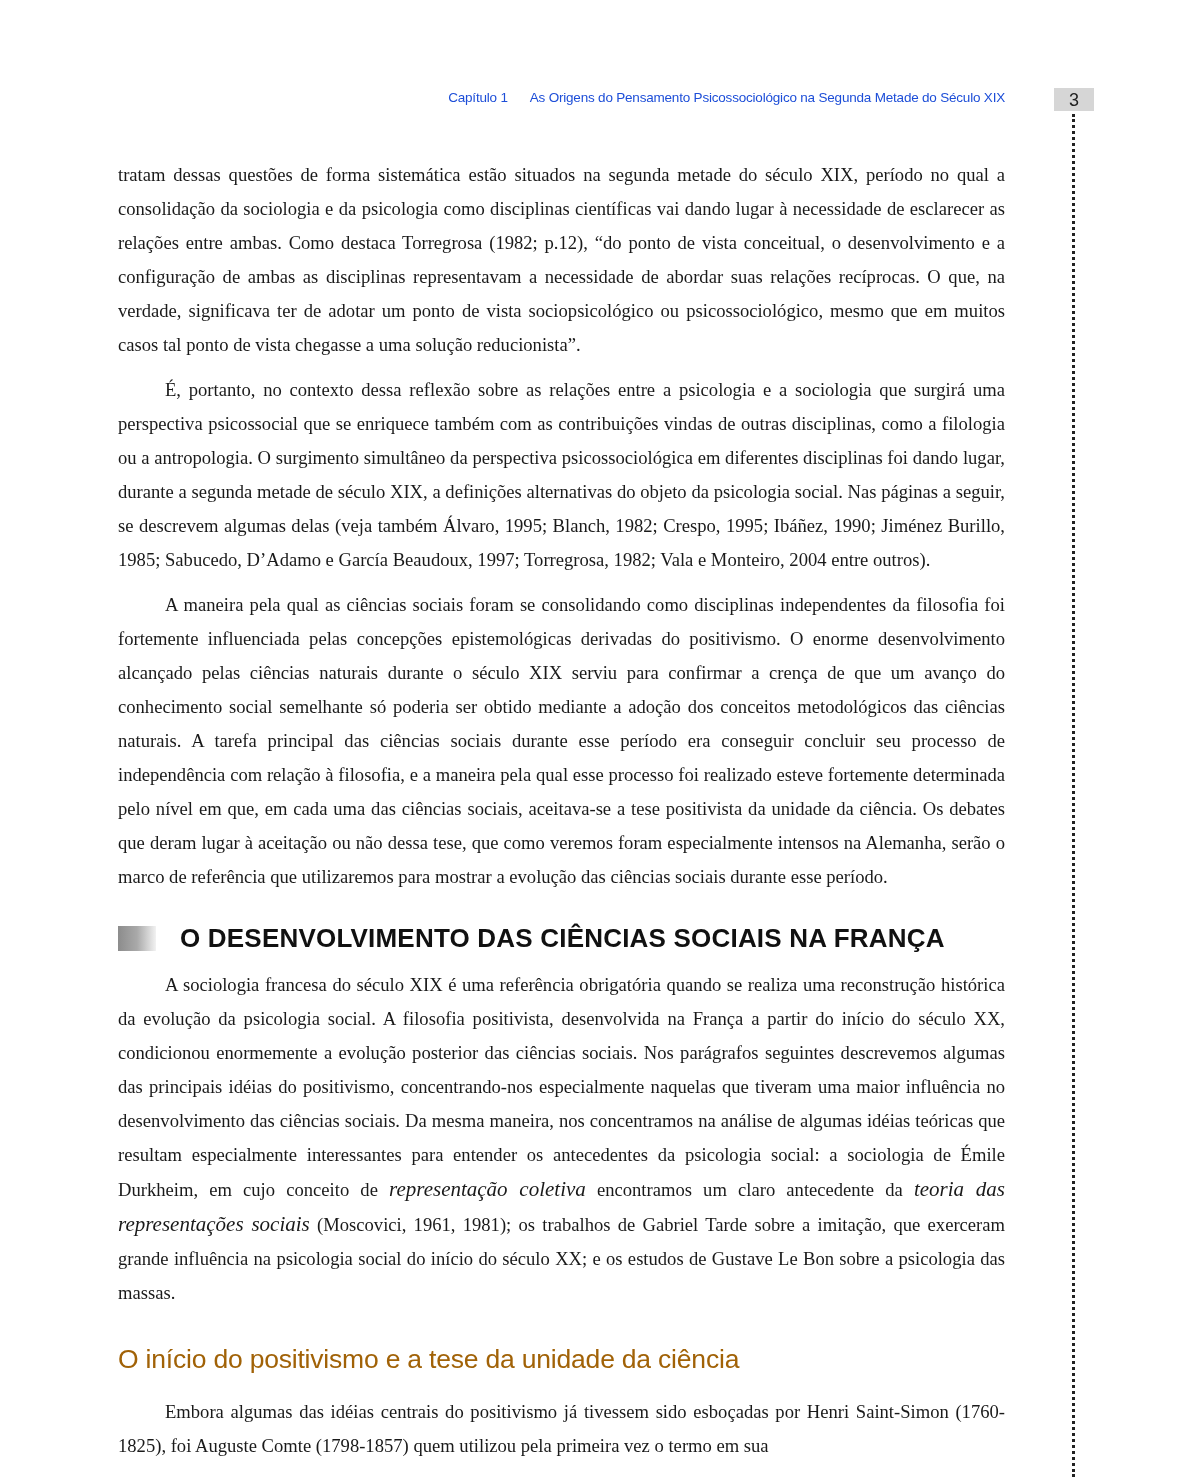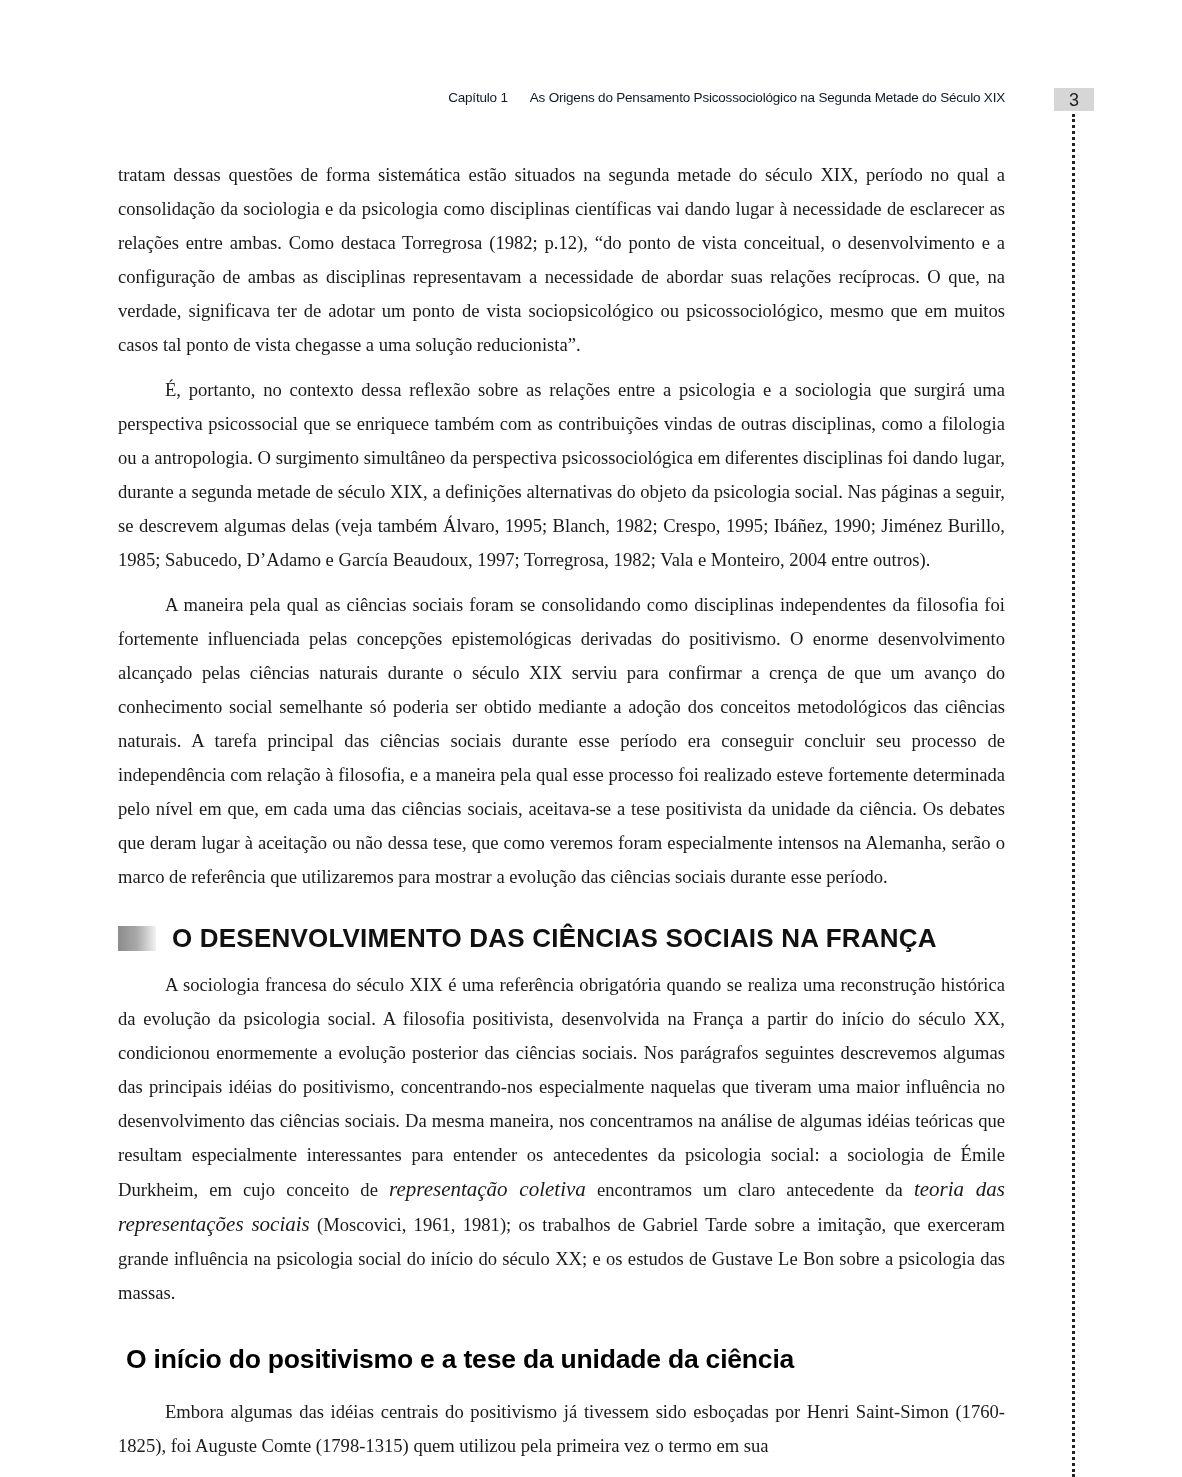--- a/index.html
+++ b/index.html
@@ -3,21 +3,21 @@
 <meta charset="utf-8">
 <style>
   html, body { margin: 0; padding: 0; background: #ffffff; }
   body {
     width: 1182px; height: 1477px; position: relative; overflow: hidden;
     font-family: "Liberation Serif", "DejaVu Serif", serif; color: #1a1a1a;
   }
   .running-head {
     position: absolute; top: 90px; left: 380px; width: 625px;
     text-align: right; font-family: "Liberation Sans", "DejaVu Sans", sans-serif;
-    font-size: 13.5px; color: #0f172a; letter-spacing: -0.2px; white-space: nowrap;
+    font-size: 13.5px; color: #1d4ed8; letter-spacing: -0.2px; white-space: nowrap;
   }
   .running-head .chap { margin-right: 22px; }
   .page-tab {
     position: absolute; top: 88px; left: 1054px; width: 40px; height: 23px;
     background: #d6d6d6; text-align: center;
     font-family: "Liberation Sans", "DejaVu Sans", sans-serif; font-size: 18px;
     line-height: 24px; color: #222;
   }
   .dotted-rule {
     position: absolute; top: 114px; left: 1072px; width: 0; height: 1363px;
@@ -33,26 +33,26 @@
   p.indent { text-indent: 47px; }
   p em { font-style: italic; font-size: 21px; }
   .section-heading {
     display: flex; align-items: center; margin: 26px 0 12px 0; height: 36px;
   }
   .grad-block {
     width: 38px; height: 25px; margin-right: 8px;
     background: linear-gradient(to right, #8c8c8c 0%, #a9a9a9 50%, #f2f2f2 100%);
   }
   .section-heading h2 {
-    margin: 8px; font-family: "Liberation Sans", "DejaVu Sans", sans-serif;
+    margin: 16px; font-family: "Liberation Sans", "DejaVu Sans", sans-serif;
     font-weight: bold; font-size: 26px; letter-spacing: 0.2px; color: #111;
   }
   .subsection-heading {
-    margin: 34px 0 20px 8px; font-family: "Liberation Sans", "DejaVu Sans", sans-serif;
-    font-weight: bold; font-size: 26.5px; color: #000000; letter-spacing: -0.2px;
+    margin: 34px 0 20px 0; font-family: "Liberation Sans", "DejaVu Sans", sans-serif;
+    font-weight: normal; font-size: 26.5px; color: #a16207; letter-spacing: -0.2px;
   }
 </style>
 </head>
 <body>
 
 <div class="running-head">
   <span class="chap">Capítulo 1</span><span>As Origens do Pensamento Psicossociológico na Segunda Metade do Século XIX</span>
 </div>
 <div class="page-tab">3</div>
 <div class="dotted-rule"></div>
@@ -64,14 +64,14 @@
 
   <div class="section-heading">
     <div class="grad-block"></div>
     <h2>O DESENVOLVIMENTO DAS CIÊNCIAS SOCIAIS NA FRANÇA</h2>
   </div>
 
   <p class="indent"><span>A sociologia francesa do século XIX é uma referência obrigatória quando se realiza uma reconstrução histórica da evolução da psicologia social. A filosofia positivista, desenvolvida na França a partir do início do século XX, condicionou enormemente a evolução posterior das ciências sociais. Nos parágrafos seguintes descrevemos algumas das principais idéias do positivismo, concentrando-nos especialmente naquelas que tiveram uma maior influência no desenvolvimento das ciências sociais. Da mesma maneira, nos concentramos na análise de algumas idéias teóricas que resultam especialmente interessantes para entender os antecedentes da psicologia social: a sociologia de Émile Durkheim, em cujo conceito de </span><em>representação coletiva</em><span> encontramos um claro antecedente da </span><em>teoria das representações sociais</em><span> (Moscovici, 1961, 1981); os trabalhos de Gabriel Tarde sobre a imitação, que exerceram grande influência na psicologia social do início do século XX; e os estudos de Gustave Le Bon sobre a psicologia das massas.</span></p>
 
   <h3 class="subsection-heading">O início do positivismo e a tese da unidade da ciência</h3>
 
-  <p class="indent">Embora algumas das idéias centrais do positivismo já tivessem sido esboçadas por Henri Saint-Simon (1760-1825), foi Auguste Comte (1798-1315) quem utilizou pela primeira vez o termo em sua</p>
+  <p class="indent">Embora algumas das idéias centrais do positivismo já tivessem sido esboçadas por Henri Saint-Simon (1760-1825), foi Auguste Comte (1798-1857) quem utilizou pela primeira vez o termo em sua</p>
 </div>
 
 </body></html>

